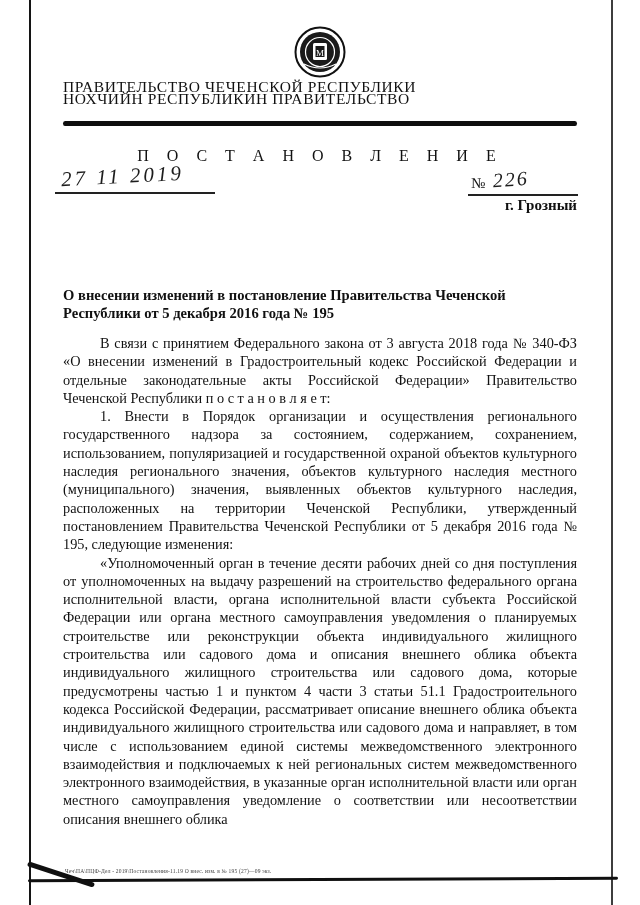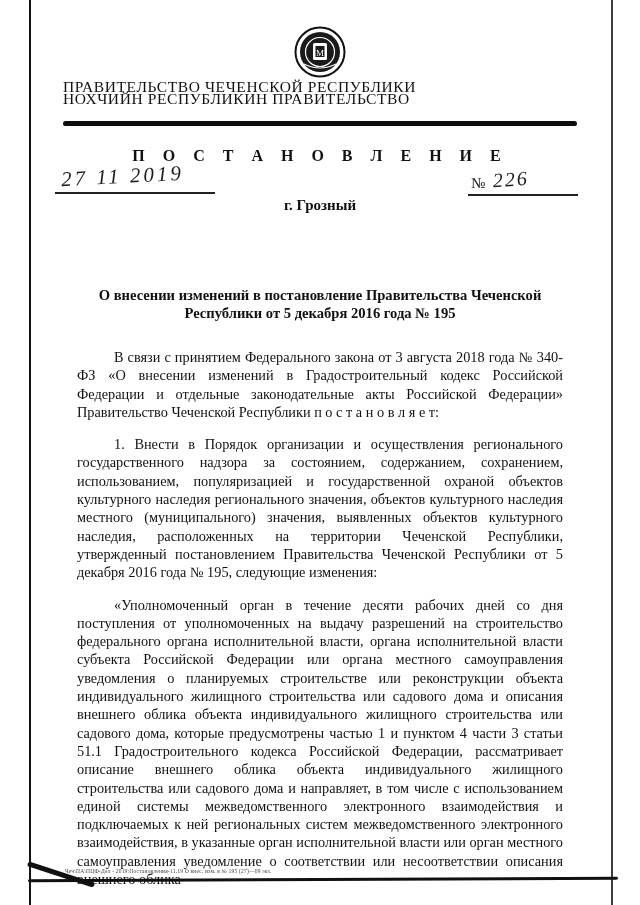--- a/index.html
+++ b/index.html
@@ -20,38 +20,38 @@
   .content{position:absolute;left:63px;top:0;width:514px;}
 
   .emblem-wrap{position:absolute;left:0;top:26px;width:514px;text-align:center;}
   .org{position:absolute;left:0;width:514px;text-align:left;
        font-size:15.5px;letter-spacing:.6px;font-weight:400;white-space:nowrap;}
   .org1{top:78px;}
   .org2{top:90px;}
   .rule{position:absolute;left:0;top:121px;width:514px;height:5px;background:#0e0e0e;border-radius:2px/50%;}
 
   .doc-type{position:absolute;left:0;top:147px;width:514px;text-align:center;
-            font-size:16px;letter-spacing:7px;font-weight:700;white-space:nowrap;}
+            font-size:16px;letter-spacing:7px;font-weight:400;white-space:nowrap;}
 
   .hand{font-style:italic;color:#1d1d1d;}
   .date-hand{position:absolute;left:-2px;top:164px;font-size:21px;letter-spacing:3px;transform:rotate(-3deg);white-space:nowrap;}
   .date-line{position:absolute;left:-8px;top:192px;width:160px;height:1.5px;background:#222;}
   .num-block{position:absolute;left:408px;top:170px;font-size:15px;white-space:nowrap;}
   .num-hand{font-size:20px;letter-spacing:2px;display:inline-block;transform:rotate(-4deg) translateY(-2px);margin-left:8px;}
   .num-line{position:absolute;left:405px;top:194px;width:110px;height:1.5px;background:#222;}
 
-  .city{position:absolute;left:0;top:197px;width:514px;text-align:center;font-weight:bold;font-size:15px;}
+  .city{position:absolute;left:0;top:197px;width:514px;text-align:right;font-weight:bold;font-size:15px;}
 
-  .title{position:absolute;left:0;top:287px;width:514px;text-align:center;
+  .title{position:absolute;left:0;top:287px;width:514px;
          font-weight:bold;font-size:14.6px;line-height:17.5px;}
   .title-inner{display:inline-block;max-width:450px;}
 
   .body-text{position:absolute;left:0;top:334px;width:514px;
              font-size:14.3px;line-height:18.3px;text-align:justify;}
-  .body-text p{margin:14px;text-indent:37px;}
+  .body-text p{margin:0;text-indent:37px;}
 
   .footer-note{position:absolute;left:2px;top:868px;font-size:5.5px;color:#444;letter-spacing:.2px;white-space:nowrap;}
 
   .emblem-svg{display:inline-block;}
 </style>
 </head>
 <body>
 
 <div class="page">
 

